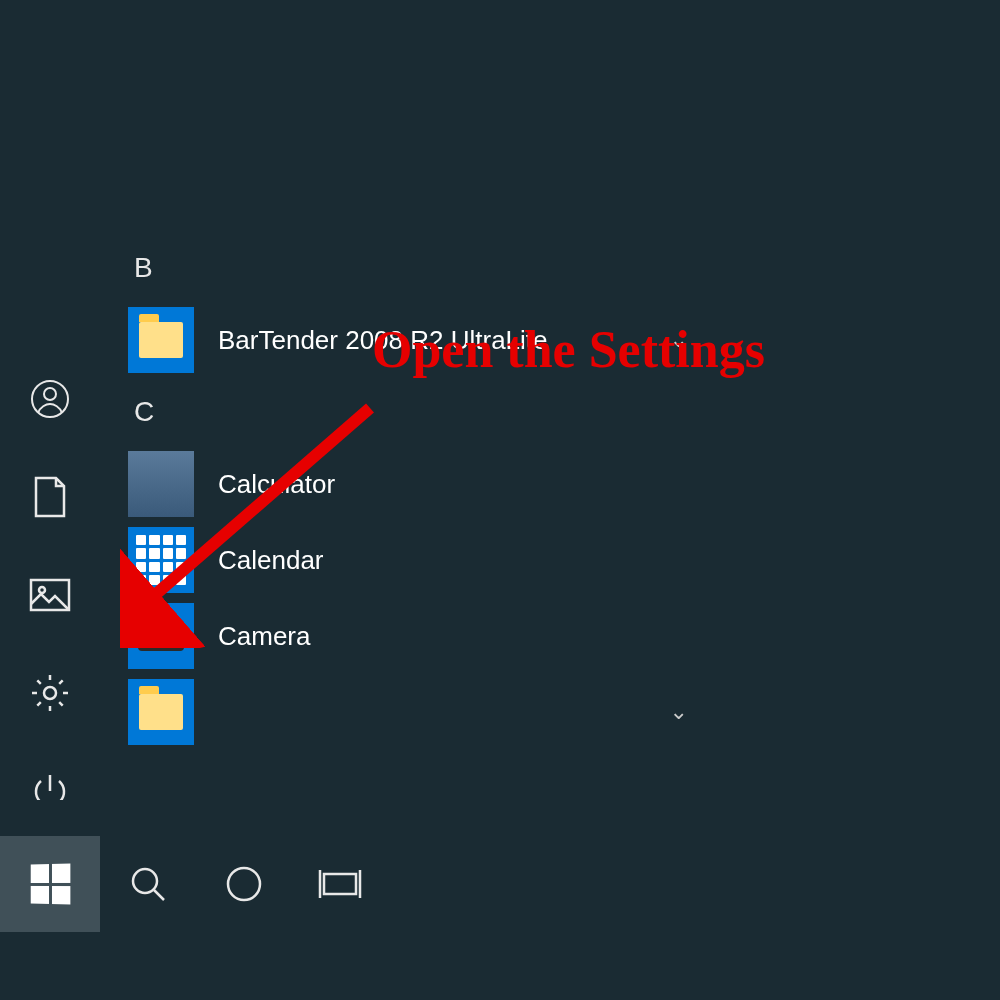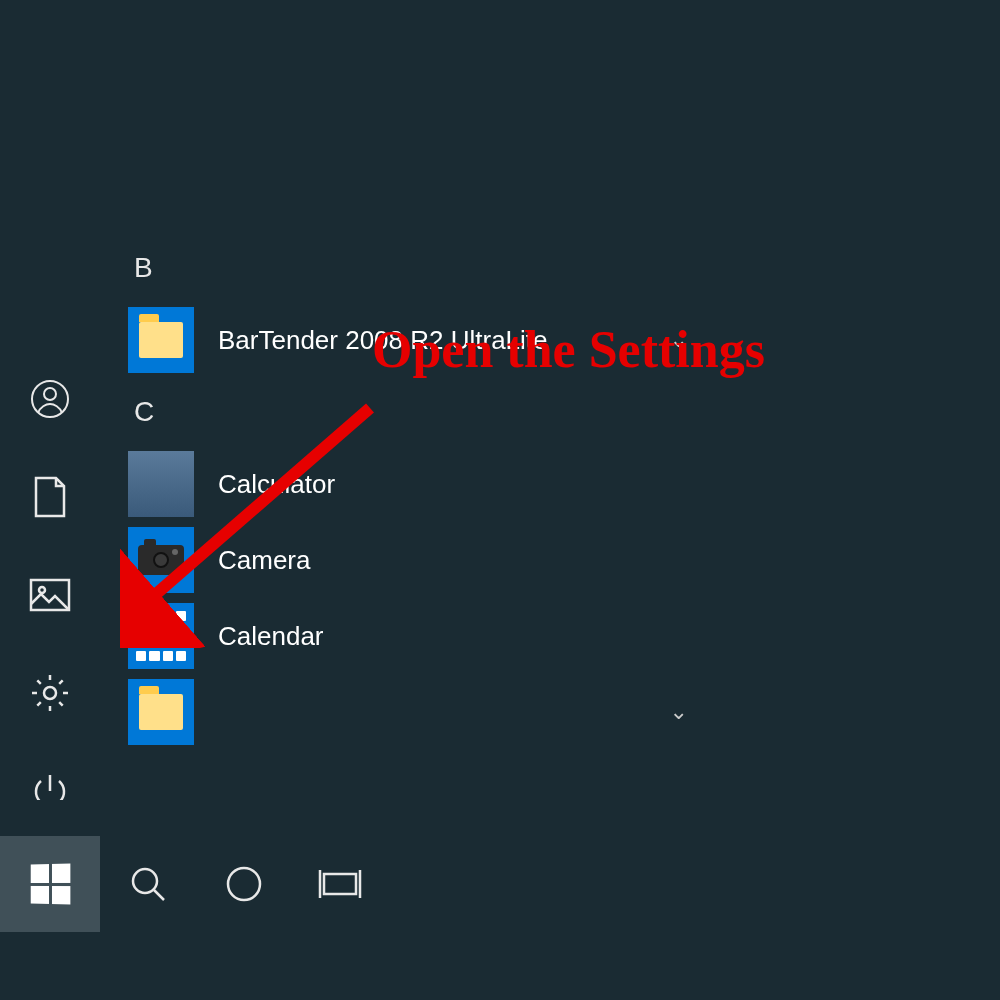--- a/index.html
+++ b/index.html
@@ -224,55 +224,55 @@
           <div class="calc-btn"></div>
             <div class="calc-btn"></div>
             <div class="calc-btn"></div>
             <div class="calc-btn"></div>
         </div>
       </div>
       <span class="app-label">Calculator</span>
     </div>
 
     <div class="app-row">
+      <div class="app-tile calendar-tile">
+        <div class="cal-grid">
+          <div class="cal-dot"></div>
+            <div class="cal-dot"></div>
+            <div class="cal-dot"></div>
+            <div class="cal-dot"></div>
+          <div class="cal-dot"></div>
+            <div class="cal-dot"></div>
+            <div class="cal-dot"></div>
+            <div class="cal-dot"></div>
+          <div class="cal-dot"></div>
+            <div class="cal-dot"></div>
+            <div class="cal-dot"></div>
+            <div class="cal-dot"></div>
+          <div class="cal-dot"></div>
+            <div class="cal-dot"></div>
+            <div class="cal-dot"></div>
+            <div class="cal-dot"></div>
+        </div>
+      </div>
+      <span class="app-label">Calendar</span>
+    </div>
+
+    <div class="app-row">
       <div class="app-tile camera-tile">
         <div class="camera-body">
             <div class="camera-hump"></div>
             <div class="camera-lens"></div>
             <div class="camera-flash"></div>
           </div>
       </div>
       <span class="app-label">Camera</span>
     </div>
 
     <div class="app-row">
-      <div class="app-tile calendar-tile">
-        <div class="cal-grid">
-          <div class="cal-dot"></div>
-            <div class="cal-dot"></div>
-            <div class="cal-dot"></div>
-            <div class="cal-dot"></div>
-          <div class="cal-dot"></div>
-            <div class="cal-dot"></div>
-            <div class="cal-dot"></div>
-            <div class="cal-dot"></div>
-          <div class="cal-dot"></div>
-            <div class="cal-dot"></div>
-            <div class="cal-dot"></div>
-            <div class="cal-dot"></div>
-          <div class="cal-dot"></div>
-            <div class="cal-dot"></div>
-            <div class="cal-dot"></div>
-            <div class="cal-dot"></div>
-        </div>
-      </div>
-      <span class="app-label">Calendar</span>
-    </div>
-
-    <div class="app-row">
       <div class="app-tile folder-tile">
           <div class="folder-inner"></div>
         </div>
       <span class="chevron">⌄</span>
     </div>
   </div>
 </div>
 
 <div class="start-menu-clip"></div>
 

